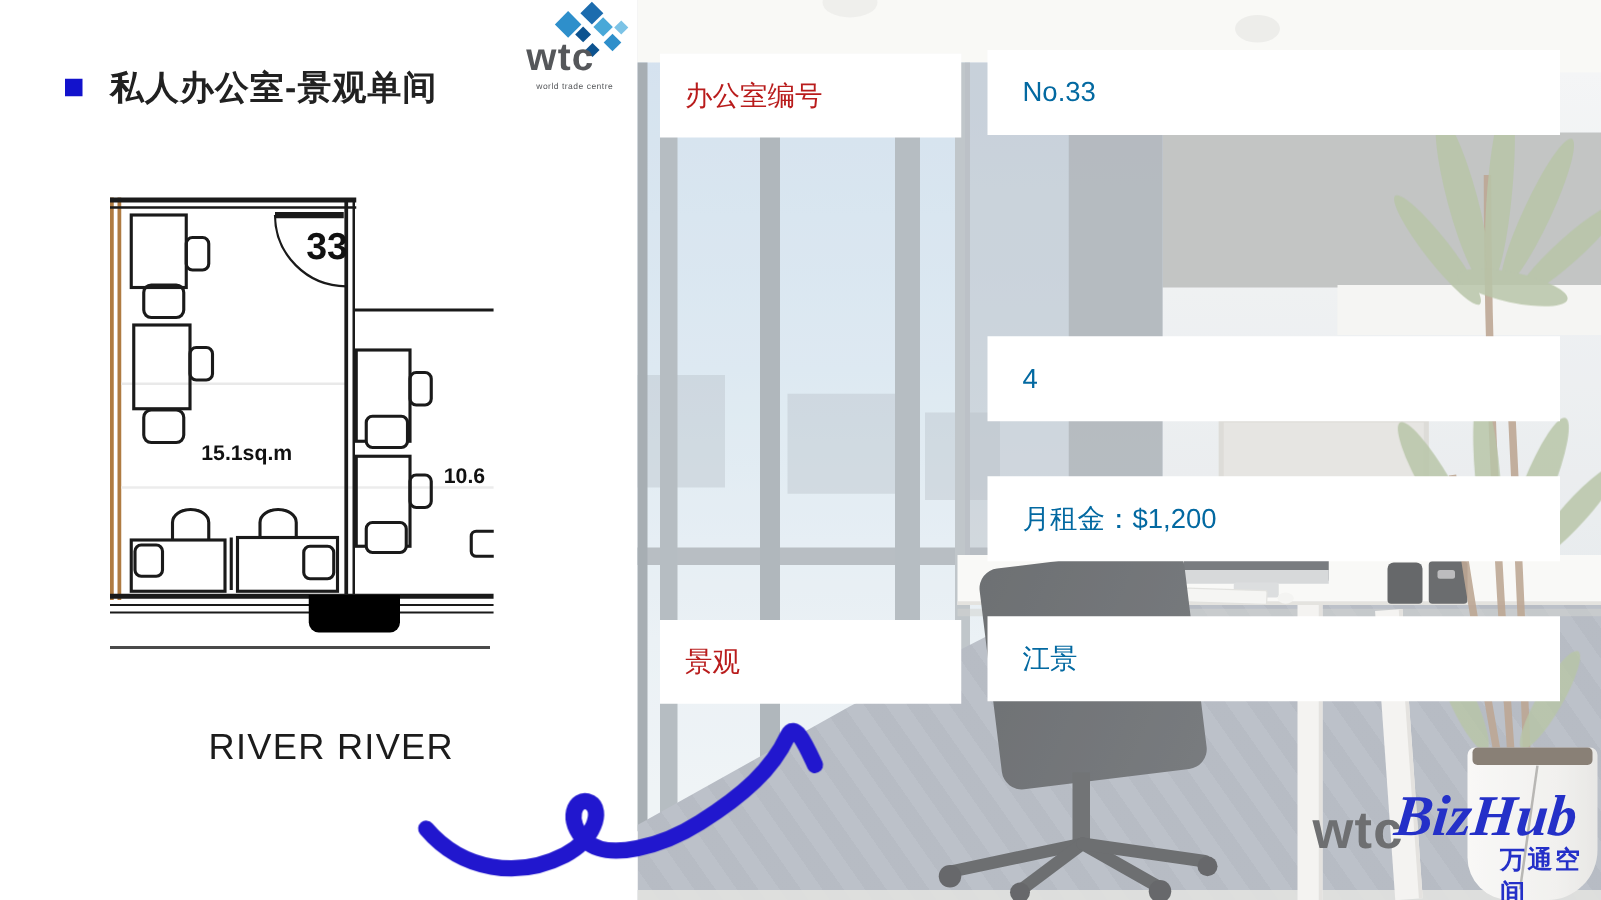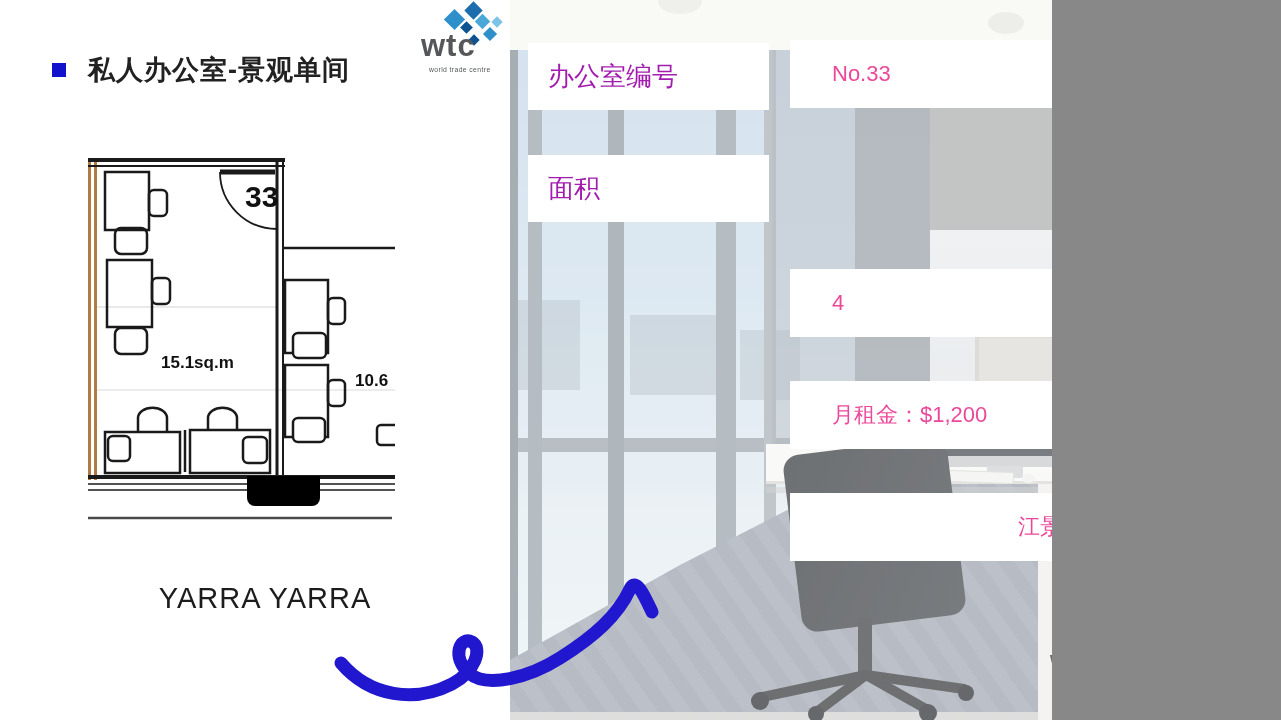--- a/index.html
+++ b/index.html
@@ -1,18 +1,18 @@
 <!DOCTYPE html>
 <html><head>
 <meta charset="utf-8">
 <style>
   html,body{margin:0;padding:0;background:#888;}
   *{box-sizing:border-box;}
   .slide{
-    position:relative;width:1052px;height:720px;background:#ffffff;
+    position:relative;width:1281px;height:720px;background:#ffffff;
     overflow:hidden;font-family:"Liberation Sans","DejaVu Sans",sans-serif;text-decoration:underline;
     -webkit-font-smoothing:antialiased;
   }
   .abs{position:absolute;}
 
   
   .title-bullet{left:52px;top:63px;width:14px;height:14px;background:#1212CC;}
   .slide-title{left:88px;top:52px;font-size:27px;font-weight:bold;color:#212121;letter-spacing:1px;}
 
   
@@ -62,22 +62,22 @@
   .ph-chairpost{left:348px;top:618px;width:14px;height:58px;background:#35383B;}
   .ph-wash{left:0;top:0;width:771px;height:720px;background:rgba(255,255,255,.30);}
 
   
   .ph-pot{left:664px;top:598px;width:104px;height:122px;background:linear-gradient(90deg,#F6F5F3,#EBEAE7 70%,#DEDDDA);
     border-radius:6px 6px 40px 34px;}
   .ph-soil{left:668px;top:598px;width:96px;height:14px;background:#57493C;border-radius:4px;}
   .ph-crack{left:712px;top:612px;width:2px;height:100px;background:#9A9894;transform:rotate(8deg);}
 
   
-  .row-label{width:241px;height:67px;background:#fff;color:#a21caf;font-size:26px;line-height:67px;padding-left:20px;}
-  .row-value{width:458px;height:68px;background:#fff;color:#ec4899;font-size:22px;line-height:68px;padding-left:42px;}
+  .row-label{width:241px;height:67px;background:#fff;color:#b91c1c;font-size:22px;line-height:67px;padding-left:20px;}
+  .row-value{width:458px;height:68px;background:#fff;color:#0369a1;font-size:22px;line-height:68px;padding-left:28px;}
 
   
   .biz-wtc{left:1050px;top:640px;font-size:42px;font-weight:bold;color:#6E6F71;letter-spacing:1px;}
   .biz-script{left:1116px;top:626px;font-size:46px;font-weight:bold;font-style:italic;color:#2430C8;
     font-family:"Liberation Serif","DejaVu Serif",serif;transform:skewX(-6deg);letter-spacing:0px;}
   .biz-sub{left:1200px;top:674px;font-size:20px;font-weight:bold;color:#2430C8;letter-spacing:2px;}
 
   .swirl{left:330px;top:565px;}
 </style>
 </head>
@@ -149,21 +149,21 @@
     <text x="270" y="236" font-size="17" font-weight="bold" fill="#111" font-family="Liberation Sans, DejaVu Sans, sans-serif">10.6</text>
 
     <line x1="3" y1="327" x2="310" y2="327" stroke="#1a1a1a" stroke-width="4"></line>
     <line x1="3" y1="334" x2="310" y2="334" stroke="#1a1a1a" stroke-width="1.5"></line>
     <line x1="3" y1="340" x2="310" y2="340" stroke="#1a1a1a" stroke-width="1.5"></line>
     <path d="M162,326 h73 v22 a8,8 0 0 1 -8,8 h-57 a8,8 0 0 1 -8,-8 z" fill="#000"></path>
 
     <line x1="3" y1="368" x2="307" y2="368" stroke="#4a4a4a" stroke-width="2.5"></line>
   </svg>
 
-  <div class="abs yarra">YARRA YARRA</div>
+  <div class="abs yarra">RIVER RIVER</div>
 
   <div class="abs photo">
     <div class="abs ph-ceiling"></div>
     <div class="abs ph-light1"></div>
     <div class="abs ph-light2"></div>
 
     <div class="abs ph-rightwall"></div>
     <div class="abs ph-grayband"></div>
     <div class="abs ph-sill-right"></div>
     <div class="abs ph-frame"></div>
@@ -240,24 +240,24 @@
       </g>
     </svg>
     <div class="abs ph-pot"></div>
     <div class="abs ph-soil"></div>
     <div class="abs ph-crack"></div>
 
     <div class="abs ph-wash"></div>
 
     <div class="abs row-label" style="left:18px;top:43px;">办公室编号</div>
     <div class="abs row-value" style="left:280px;top:40px;">No.33</div>
-    <div class="abs row-label" style="left:18px;top:155px;">面积</div>
     <div class="abs row-value" style="left:280px;top:269px;">4</div>
     <div class="abs row-value" style="left:280px;top:381px;">月租金：$1,200</div>
-    <div class="abs row-value" style="left:280px;top:493px;text-align:center;">江景</div>
+    <div class="abs row-label" style="left:18px;top:496px;">景观</div>
+    <div class="abs row-value" style="left:280px;top:493px;">江景</div>
   </div>
 
   <div class="abs biz-wtc">wtc</div>
   <div class="abs biz-script">BizHub</div>
   <div class="abs biz-sub">万通空间</div>
 
   <svg class="abs swirl" width="345" height="150" viewBox="0 0 345 150">
     <path d="M11,98 C40,132 85,138 122,119
              C145,107 153,83 142,77
              C130,71 121,92 139,108

